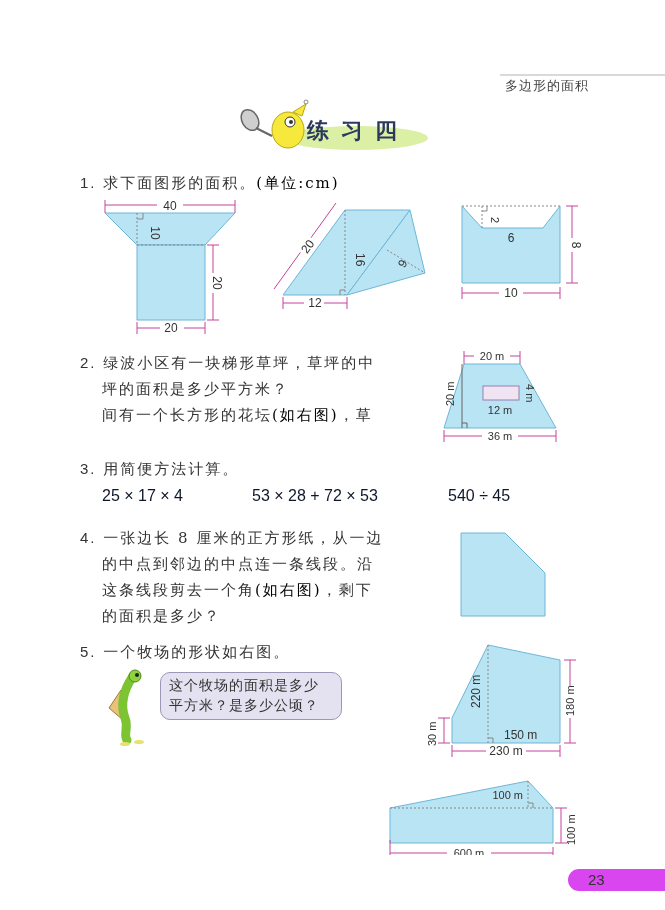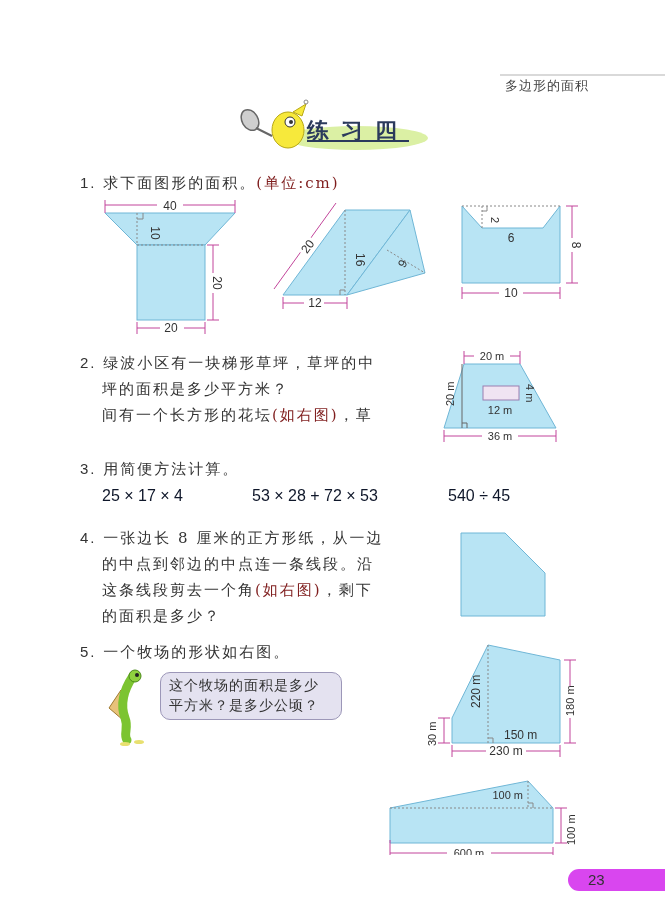--- a/index.html
+++ b/index.html
@@ -11,25 +11,25 @@
   }
   .abs { position: absolute; }
   .header-title {
     left: 505px; top: 57px; font-size: 13px; color: #444; letter-spacing: 1px; margin-top: 20px;
   }
   .header-rule {
     left: 500px; top: 74px; width: 165px; height: 2px; background: #d9d9d9;
   }
   .section-title {
     left: 307px; top: 116px; font-family: "DejaVu Sans", sans-serif;
-    font-size: 22px; color: #2b3a5c; letter-spacing: 12px; font-weight: bold; text-decoration: underline;
+    font-size: 22px; color: #2b3a5c; letter-spacing: 12px; font-weight: bold;
   }
   .q { font-size: 15px; line-height: 26px; color: #333; letter-spacing: 2px; }
   .num { font-family: "Liberation Sans", sans-serif; }
-  .pink { color: #7f1d1d; }
+  .pink { color: #000000; }
   .expr {
     font-family: "Liberation Sans", sans-serif; font-size: 16px; color: #0f172a;
   }
   svg text { font-family: "Liberation Sans", sans-serif; }
   .bubble {
     left: 160px; top: 672px; width: 164px; height: 42px;
     background: #e4e2f0; border: 1px solid #9c97b8; border-radius: 10px;
     font-size: 14px; line-height: 20px; padding: 2px 8px; letter-spacing: 1px;
     color: #333;
   }

